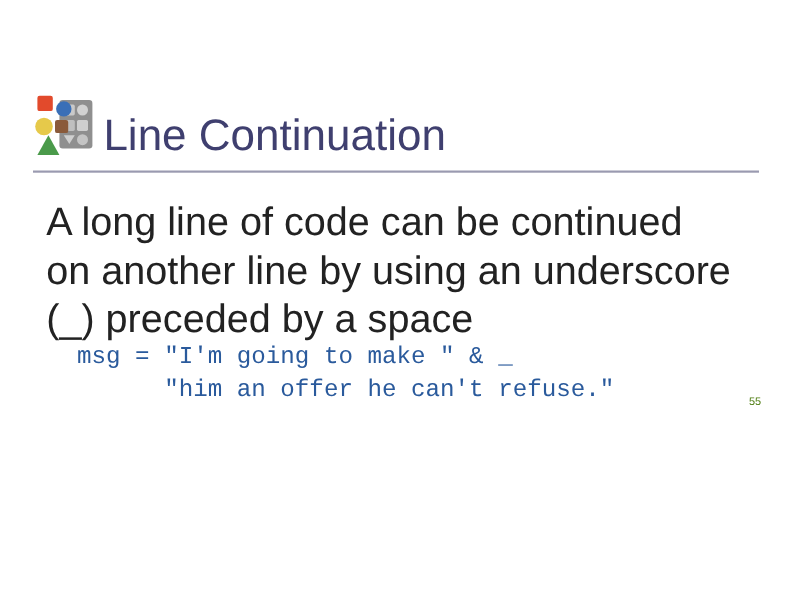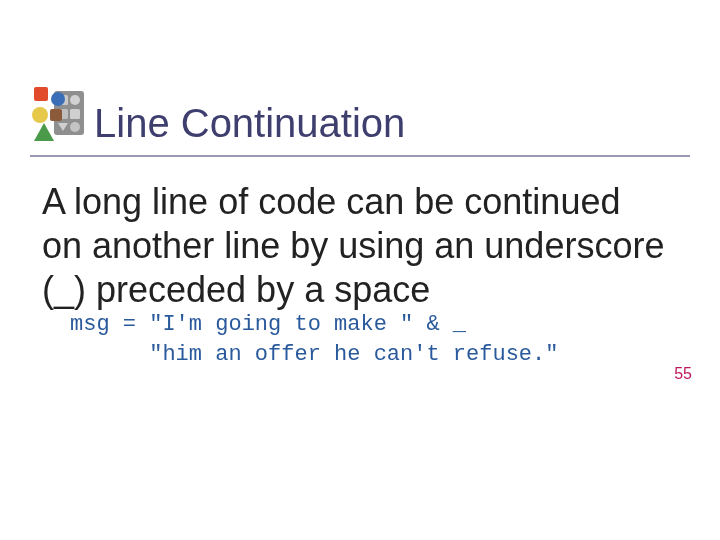--- a/index.html
+++ b/index.html
@@ -69,24 +69,24 @@
     left: 70px;
     right: 30px;
     font-family: "Courier New", Courier, monospace;
     font-size: 22px;
     line-height: 1.35;
     color: #2a5a9c;
     white-space: pre;
   }
   .page-num {
     position: absolute;
-    bottom: 8px;
+    bottom: 20px;
     right: 28px;
-    font-size: 16px;
-    color: #be185d;
+    font-size: 10px;
+    color: #4d7c0f;
   }
 </style>
 </head>
 <body>
 
 <div class="slide">
 
   <div class="header">
     <div class="logo">
       <svg viewBox="0 0 56 62">

